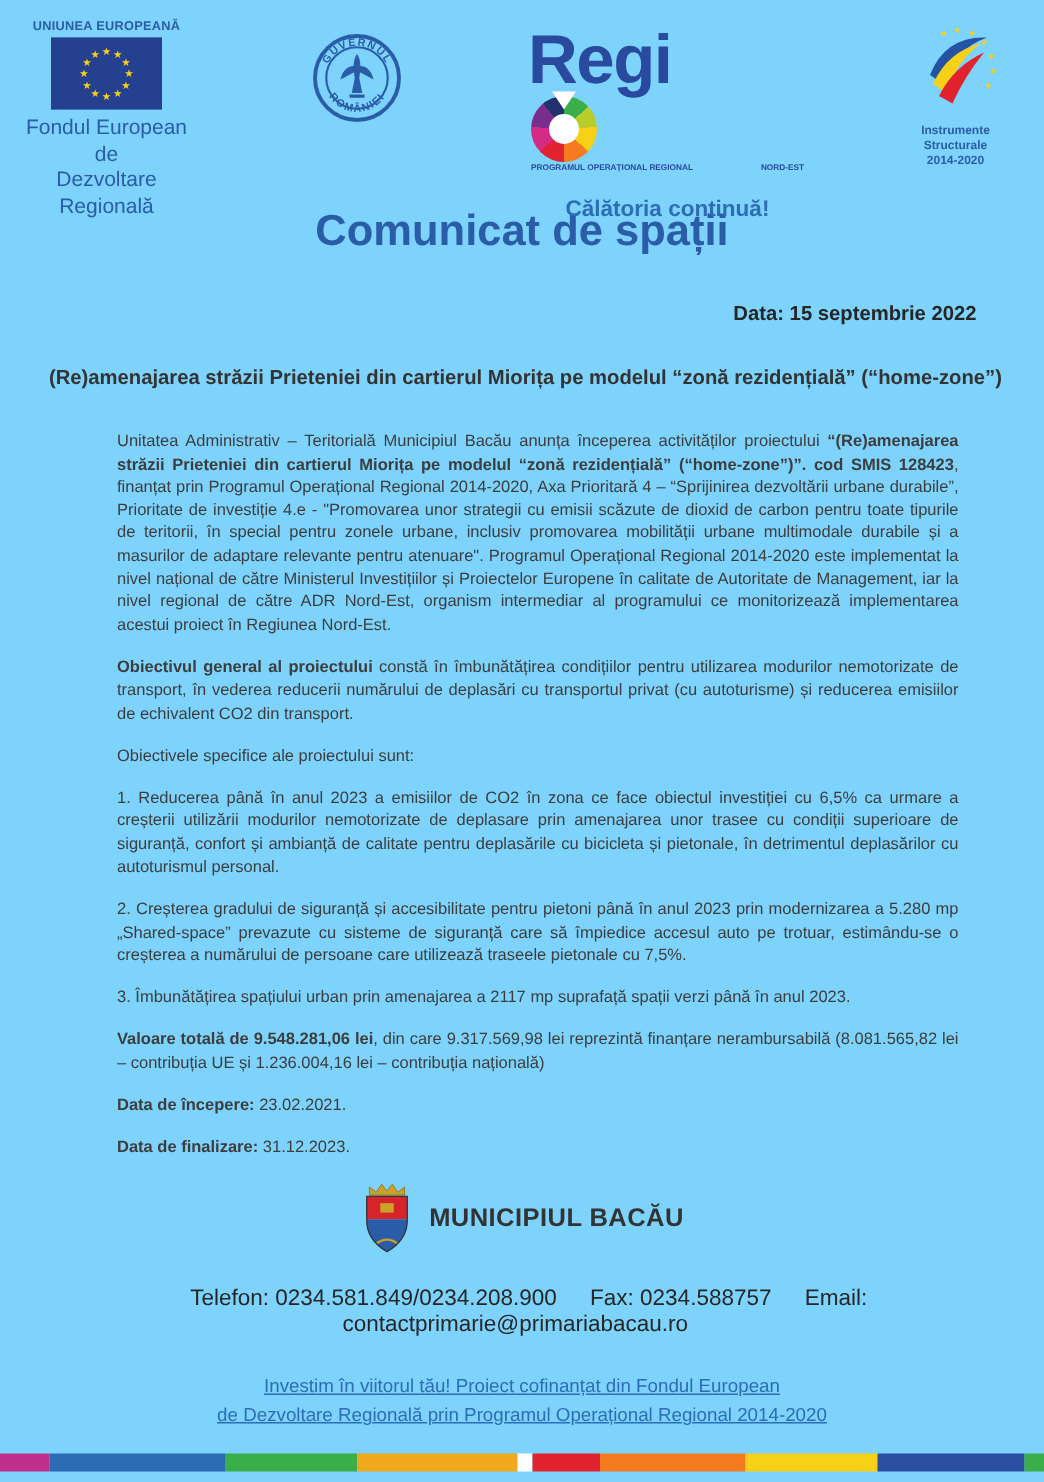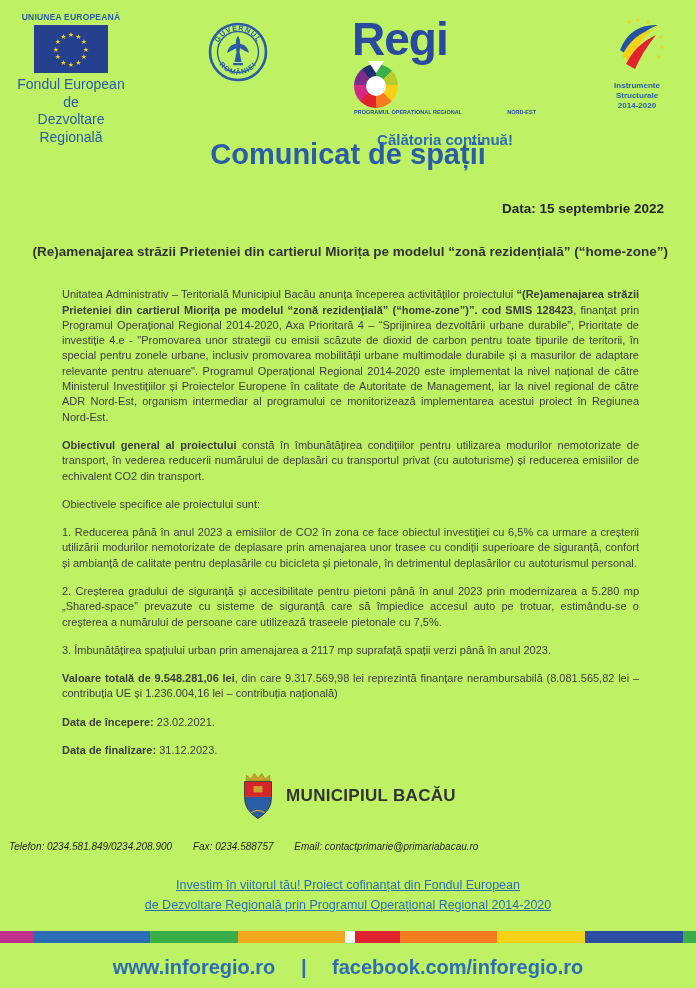--- a/index.html
+++ b/index.html
@@ -1,18 +1,18 @@
 <!DOCTYPE html>
 <html><head>
 <meta charset="utf-8">
 <style>
   * { margin:0; padding:0; box-sizing:border-box; }
   html,body { background:#888; }
   .page {
-    width:696px; height:988px; margin:0 auto; background:#bef264;
+    width:696px; height:988px; margin:0 auto; background:#7dd3fc;
     font-family:"Liberation Sans", sans-serif; color:#3d3d3d;
     position:relative; overflow:hidden;
   }
   
   .header { position:relative; height:112px; }
   .eu-logo { position:absolute; left:16px; top:12px; width:110px; text-align:center; }
   .eu-top { font-size:8.5px; font-weight:700; color:#2a5ca8; letter-spacing:0.2px; }
   .eu-flag { width:74px; height:48px; background:#24408f; margin:3px auto 3px auto; display:block; }
   .eu-bottom { font-size:14px; font-weight:400; color:#2a5ca8; line-height:1.25; }
   .gov-logo { position:absolute; left:208px; top:22px; width:60px; height:60px; }
@@ -25,30 +25,30 @@
   .regio-notch { position:absolute; top:-3px; left:50%; transform:translateX(-50%);
     width:0; height:0; border-left:8px solid transparent; border-right:8px solid transparent; border-top:12px solid #fff; }
   .regio-sub { display:flex; justify-content:space-between; margin-top:1px; padding:0 2px; }
   .regio-sub-left { font-size:5.5px; font-weight:700; color:#2a4a9f; }
   .regio-sub-right { font-size:5.5px; font-weight:700; color:#2a4a9f; }
   .regio-tag { font-size:15px; font-weight:700; color:#2d6db5; margin-top:16px; }
   .is-logo { position:absolute; left:592px; top:14px; width:90px; text-align:center; }
   .is-text { font-size:8px; font-weight:700; color:#2a5ca8; line-height:1.25; margin-top:1px; }
   
   .title { text-align:center; margin-top:26px; font-size:29px; font-weight:700; color:#2a5ca8; }
-  .date-line { text-align:right; padding-right:32px; margin-top:30px; font-size:13.5px; font-weight:700; color:#262626; }
+  .date-line { text-align:right; padding-right:45px; margin-top:30px; font-size:13.5px; font-weight:700; color:#262626; }
   .heading { margin:26px auto 0 auto; max-width:640px; text-align:right; font-size:13.5px; font-weight:700; color:#333; line-height:1.5; }
   
   .body-wrap { margin-top:25px; padding:0 57px 0 62px; }
-  .body-wrap p { font-size:11px; line-height:15.3px; text-align:justify; color:#3d3d3d; margin-bottom:13px; }
+  .body-wrap p { font-size:11px; line-height:15.3px; text-align:justify; color:#3d3d3d; margin-bottom:13px;margin-left:16px; }
   
   .bacau { display:flex; align-items:center; justify-content:center; gap:10px; margin-top:2px; }
   .bacau-label { font-size:17px; font-weight:700; color:#333; letter-spacing:0.3px; }
   
-  .contact { text-align:left; margin-top:20px; font-size:10px; color:#262626;font-style:italic; }
+  .contact { text-align:center; margin-top:20px; font-size:15px; color:#262626; }
   .contact span { margin:0 9px; }
   .invest { text-align:center; margin-top:24px; font-size:12.5px; color:#2d6db5; line-height:1.55;text-decoration:underline; }
   .stripe { display:flex; height:12px; margin-top:16px; }
   .stripe-seg { height:100%; flex:0 0 auto; }
   .links { text-align:center; margin-top:13px; font-size:20px; font-weight:700; color:#2d6db5; }
   .links span { margin:0 10px; }
 </style>
 </head>
 <body>
 

